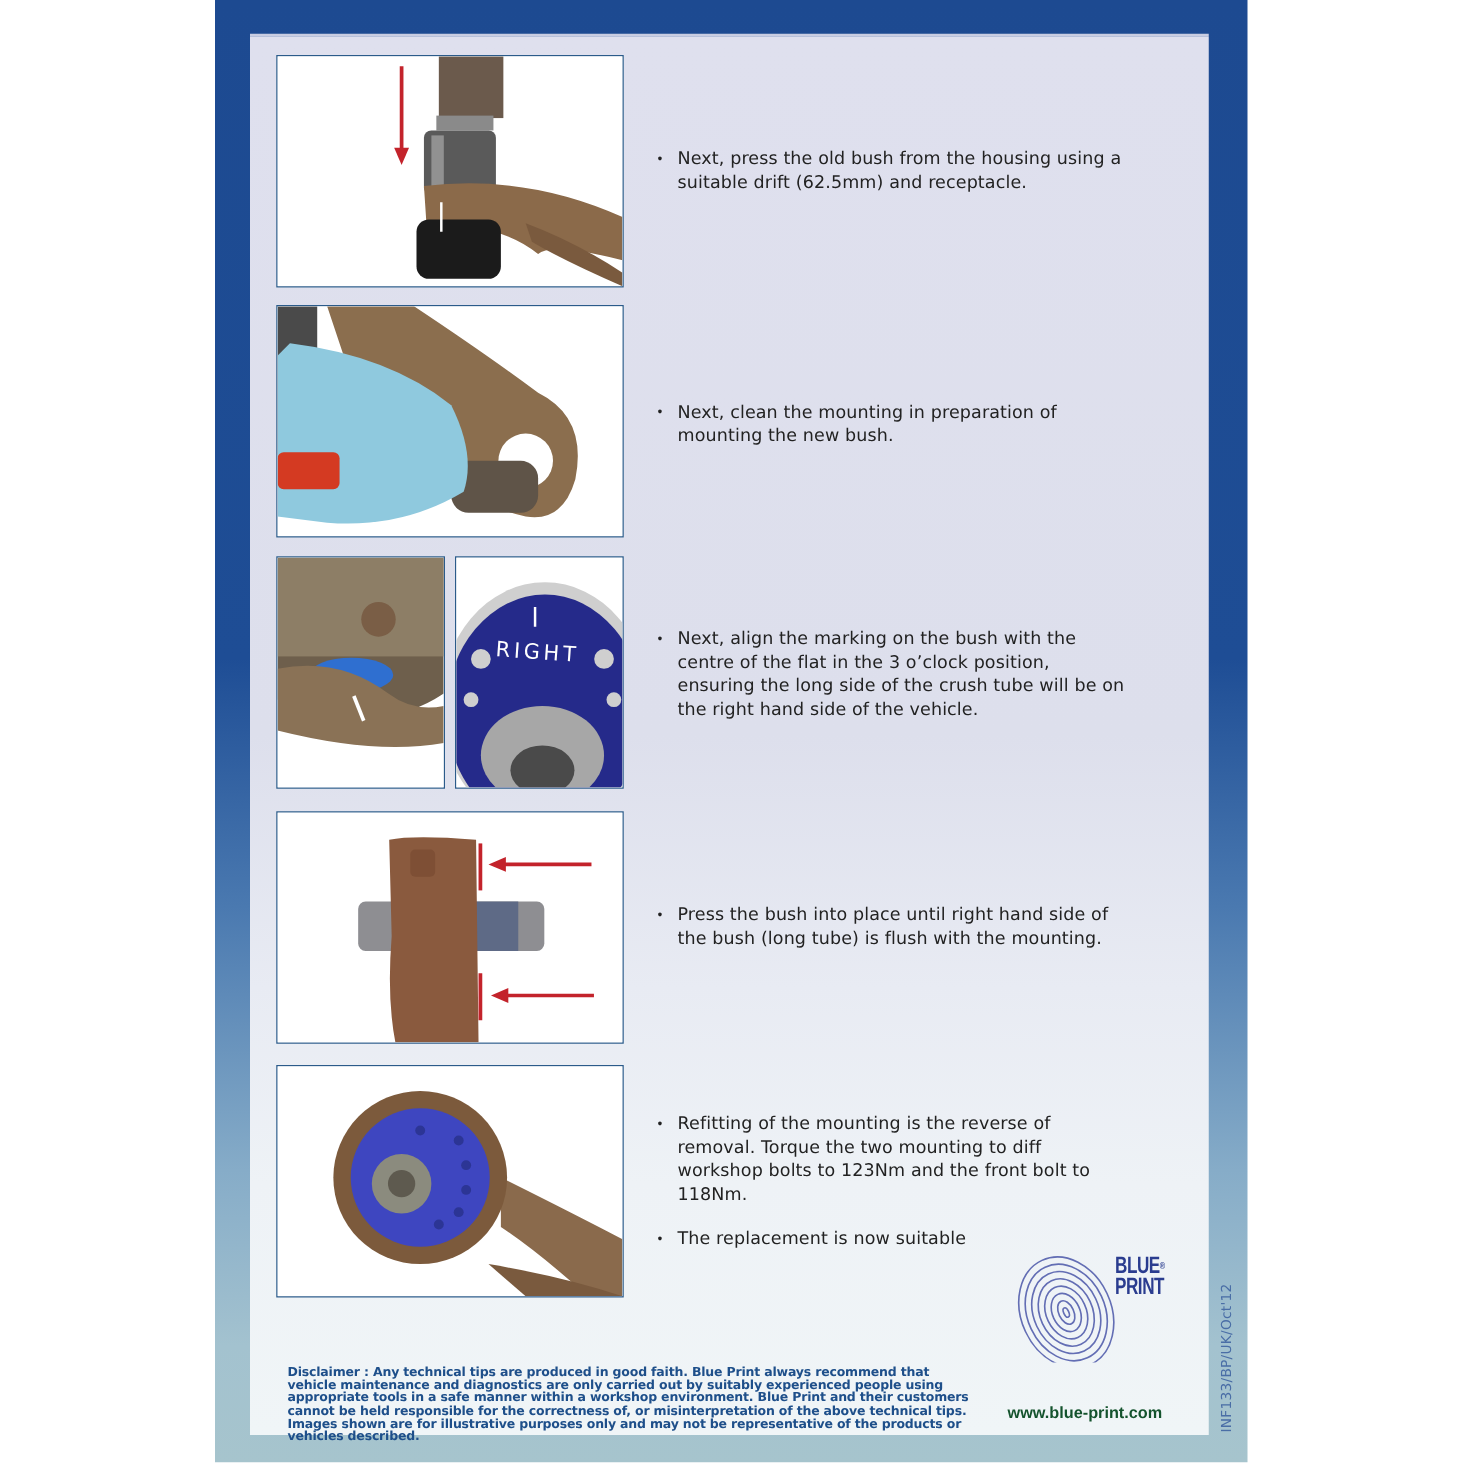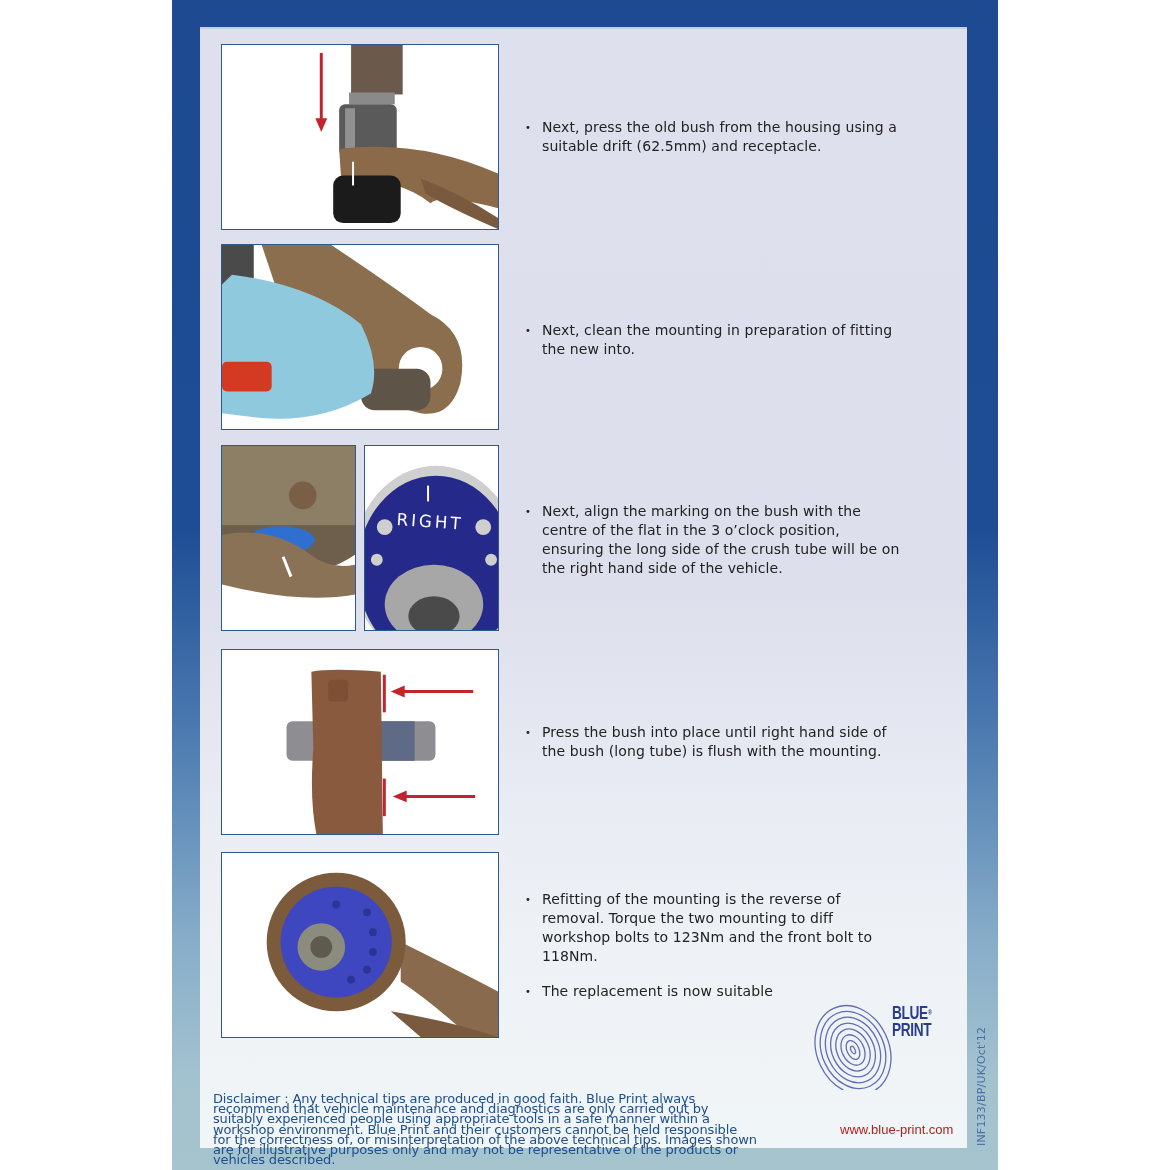--- a/index.html
+++ b/index.html
@@ -20,34 +20,34 @@
     position: absolute; border: 1.5px solid #2b5b8a; background: #fff; overflow: hidden; box-sizing: border-box;
   }
   .photo svg { width: 100%; height: 100%; display: block; }
   .step {
     position: absolute; left: 525px; width: 380px;
     font-size: 14px; line-height: 19px; color: #222; letter-spacing: 0.1px;
   }
   .step .bullet { position: absolute; left: 0; top: 0; font-size: 10px; }
   .step .txt { display: block; margin-left: 17px; }
   .disclaimer {
-    position: absolute; left: 213px; top: 1094px; width: 545px;
-    font-size: 13px; line-height: 10.2px; color: #1e4f8a; letter-spacing: -0.15px;
+    position: absolute; left: 230px; top: 1094px; width: 545px;
+    font-size: 10px; line-height: 10.2px; color: #1e4f8a; letter-spacing: -0.15px; font-weight: bold;
   }
   .logo {
     position: absolute; left: 808px; top: 1000px; width: 135px; height: 90px;
   }
   .brand {
     position: absolute; left: 892px; top: 1004px; color: #2a3c8f;
     font-family: "Liberation Sans", sans-serif; font-weight: bold; font-size: 19px; line-height: 17px;
     transform: scaleX(0.72); transform-origin: left top; letter-spacing: -0.5px;
   }
   .brand .reg { font-size: 8px; vertical-align: top; }
   .url {
-    position: absolute; left: 840px; top: 1122px; font-size: 13px; font-weight: normal; color: #b91c1c;
+    position: absolute; left: 806px; top: 1122px; font-size: 13px; font-weight: bold; color: #14532d;
     font-family: "Liberation Sans", sans-serif;
   }
   .docref {
     position: absolute; left: 975px; top: 1146px; transform: rotate(-90deg); transform-origin: left top;
     font-size: 11px; color: #4a6ea6; white-space: nowrap; letter-spacing: 0.2px;
   }
 </style>
 </head>
 <body>
 
@@ -143,21 +143,21 @@
       <circle cx="115" cy="52" r="4" fill="#2c3595"></circle>
   </svg>
 </div>
 
 <div class="step" style="top:118px;">
   <span class="bullet">•</span>
   <span class="txt">Next, press the old bush from the housing using a suitable drift (62.5mm) and receptacle.</span>
 </div>
 <div class="step" style="top:321px;">
   <span class="bullet">•</span>
-  <span class="txt">Next, clean the mounting in preparation of fitting the new into.</span>
+  <span class="txt">Next, clean the mounting in preparation of mounting the new bush.</span>
 </div>
 <div class="step" style="top:502px;">
   <span class="bullet">•</span>
   <span class="txt">Next, align the marking on the bush with the centre of the flat in the 3 o’clock position, ensuring the long side of the crush tube will be on the right hand side of the vehicle.</span>
 </div>
 <div class="step" style="top:723px;">
   <span class="bullet">•</span>
   <span class="txt">Press the bush into place until right hand side of the bush (long tube) is flush with the mounting.</span>
 </div>
 <div class="step" style="top:890px;">

